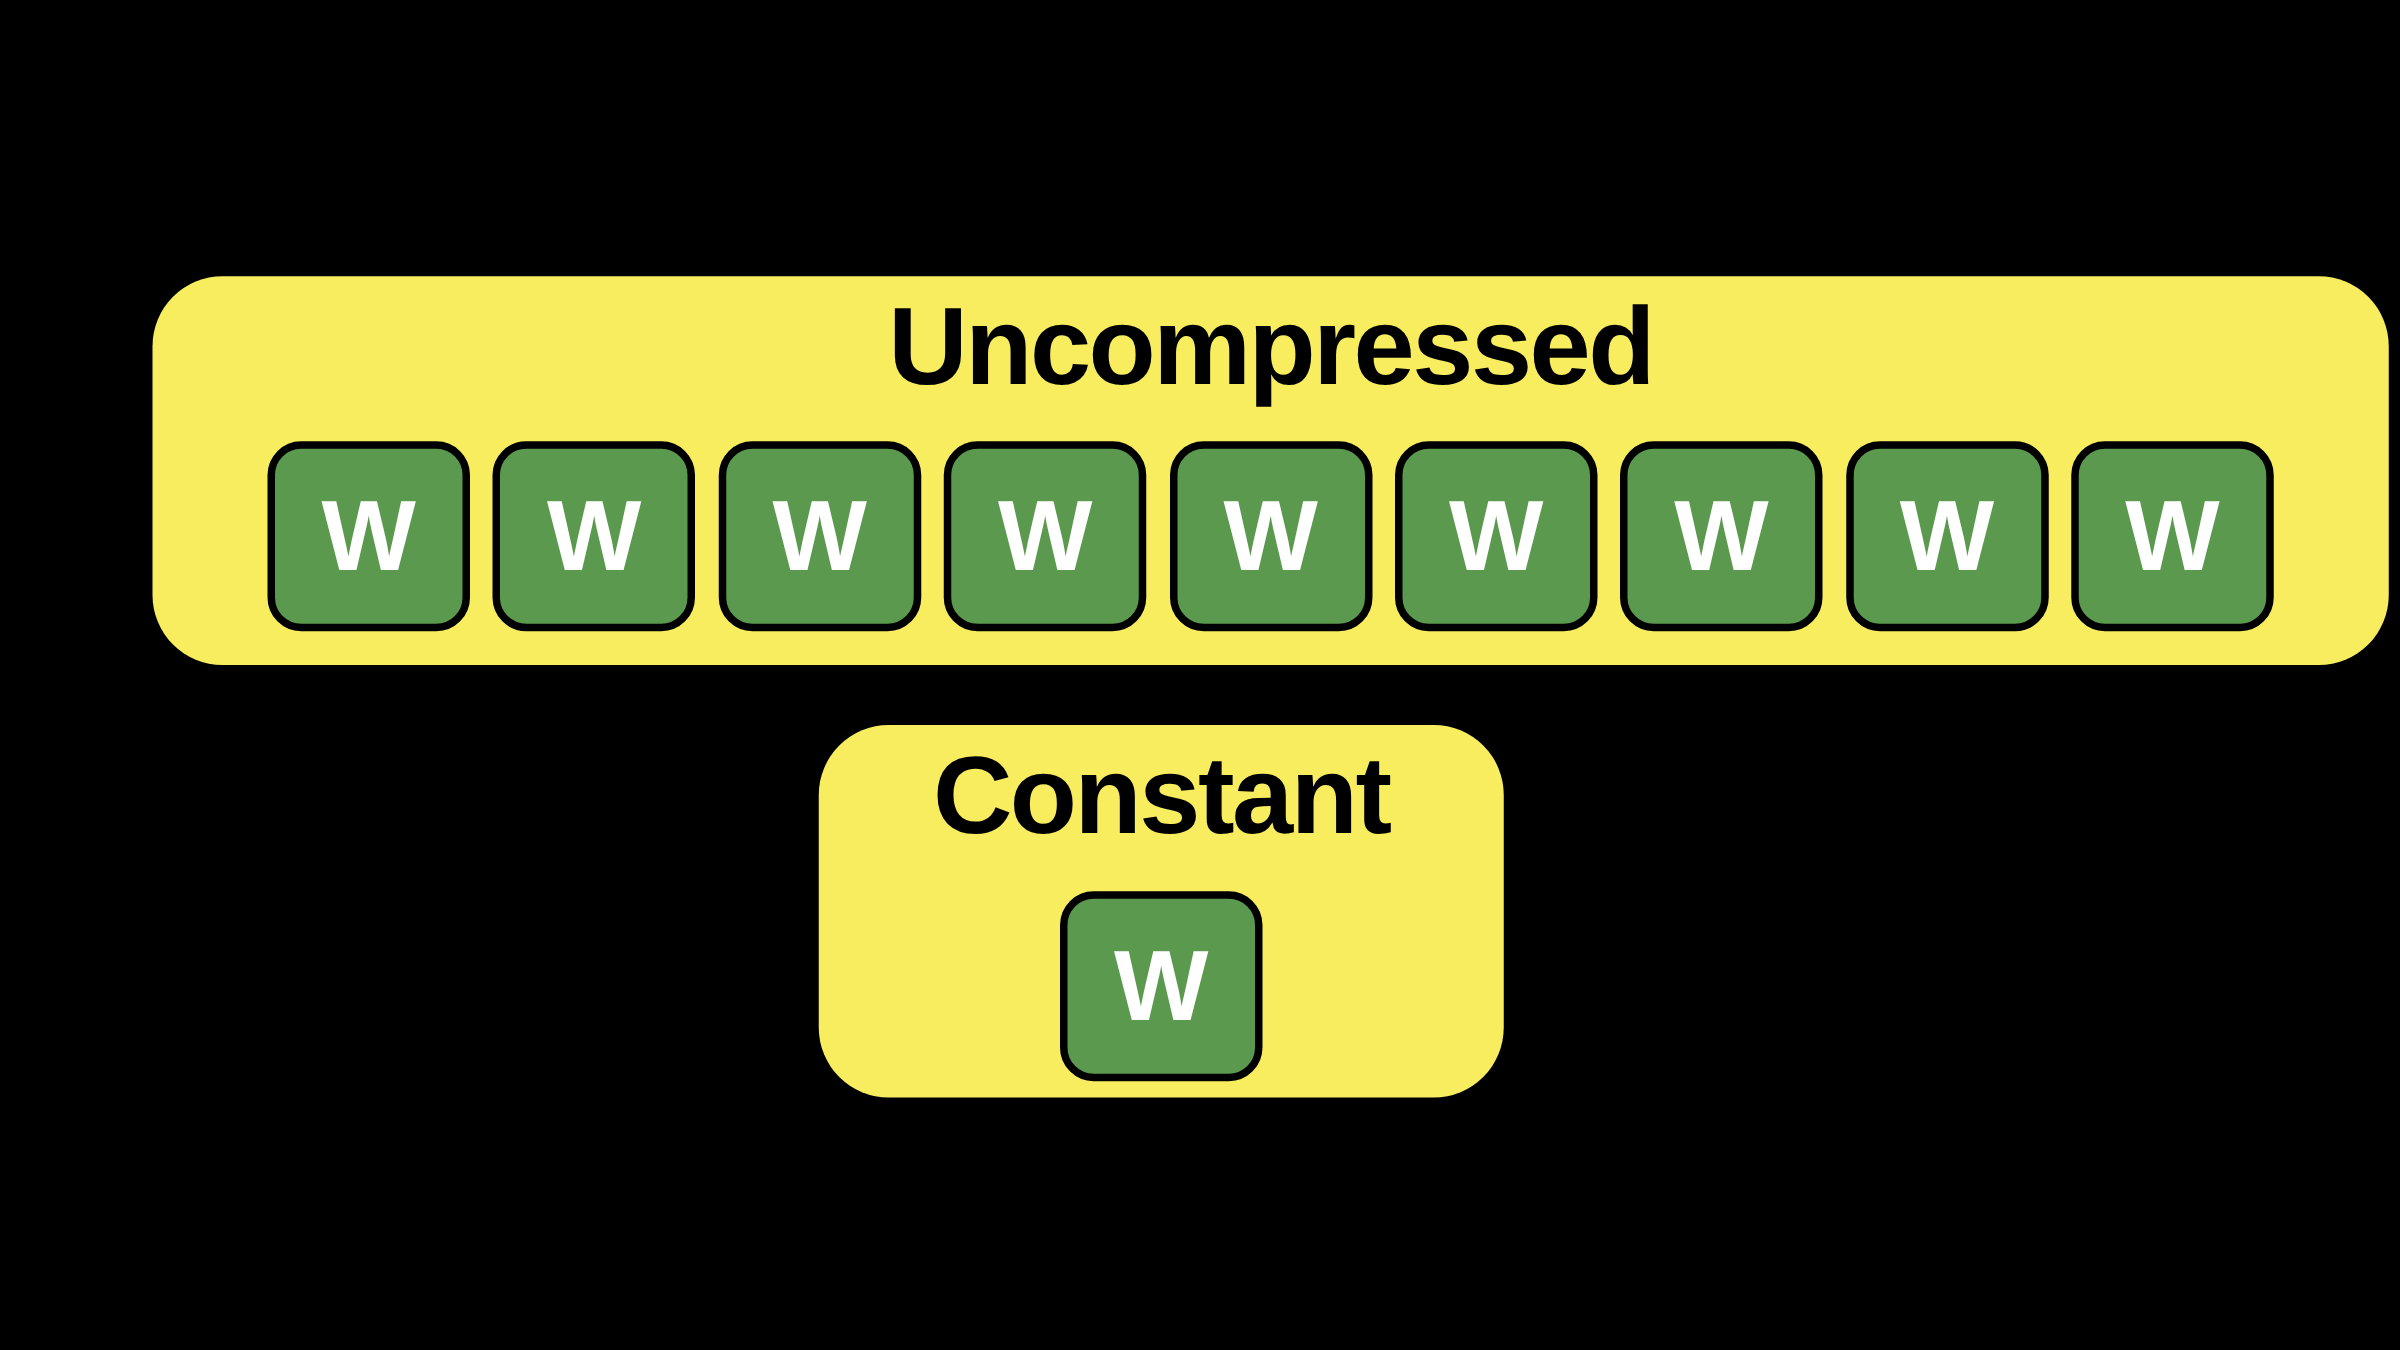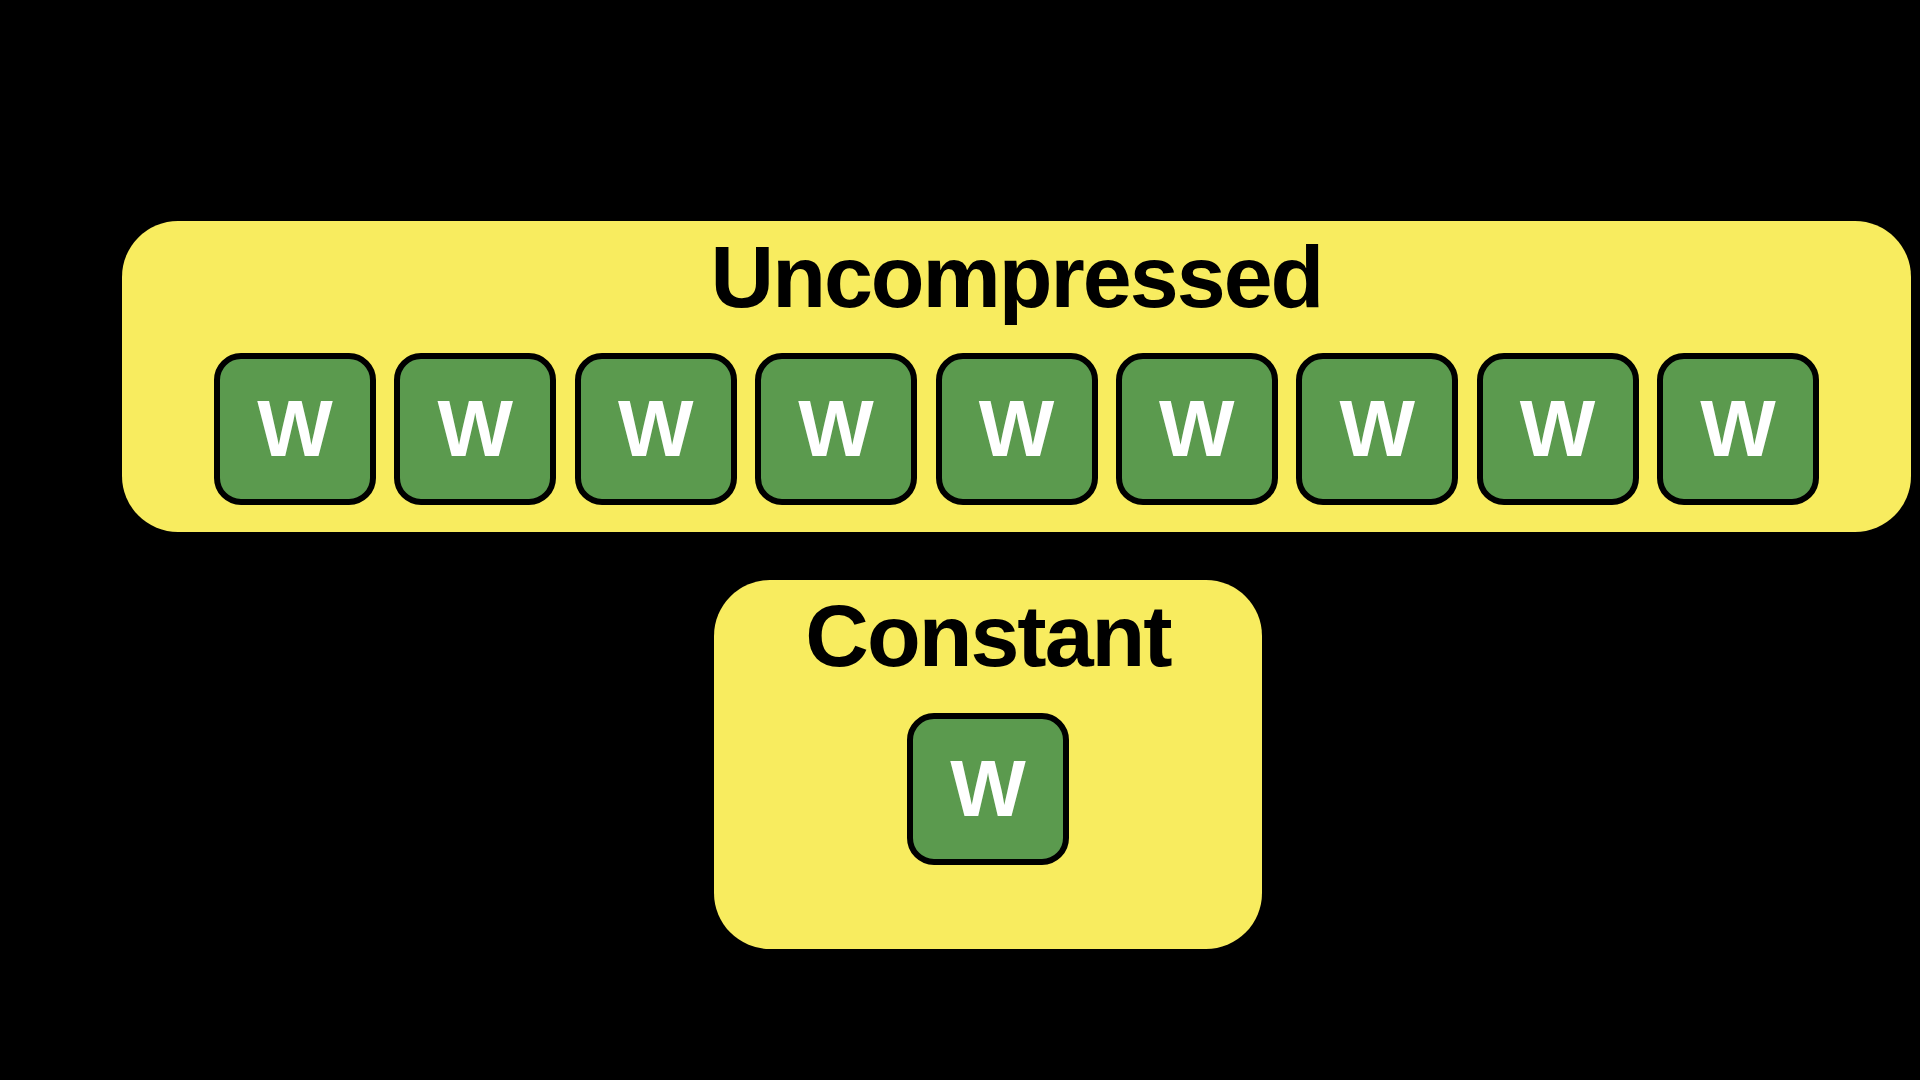--- a/index.html
+++ b/index.html
@@ -20,24 +20,24 @@
     border-radius: 56px;
     box-sizing: border-box;
   }
   .box-uncompressed {
     left: 122px;
     top: 221px;
     width: 1789px;
     height: 311px;
   }
   .box-constant {
-    left: 714px;
+    left: 655px;
     top: 580px;
     width: 548px;
-    height: 369px;
+    height: 298px;
   }
   .box-title {
     padding-top: 12px;
     text-align: center;
     font-weight: bold;
     font-size: 88px;
     line-height: 1;
     letter-spacing: -2px;
     color: var(--title-text, #000000);
     white-space: nowrap;

